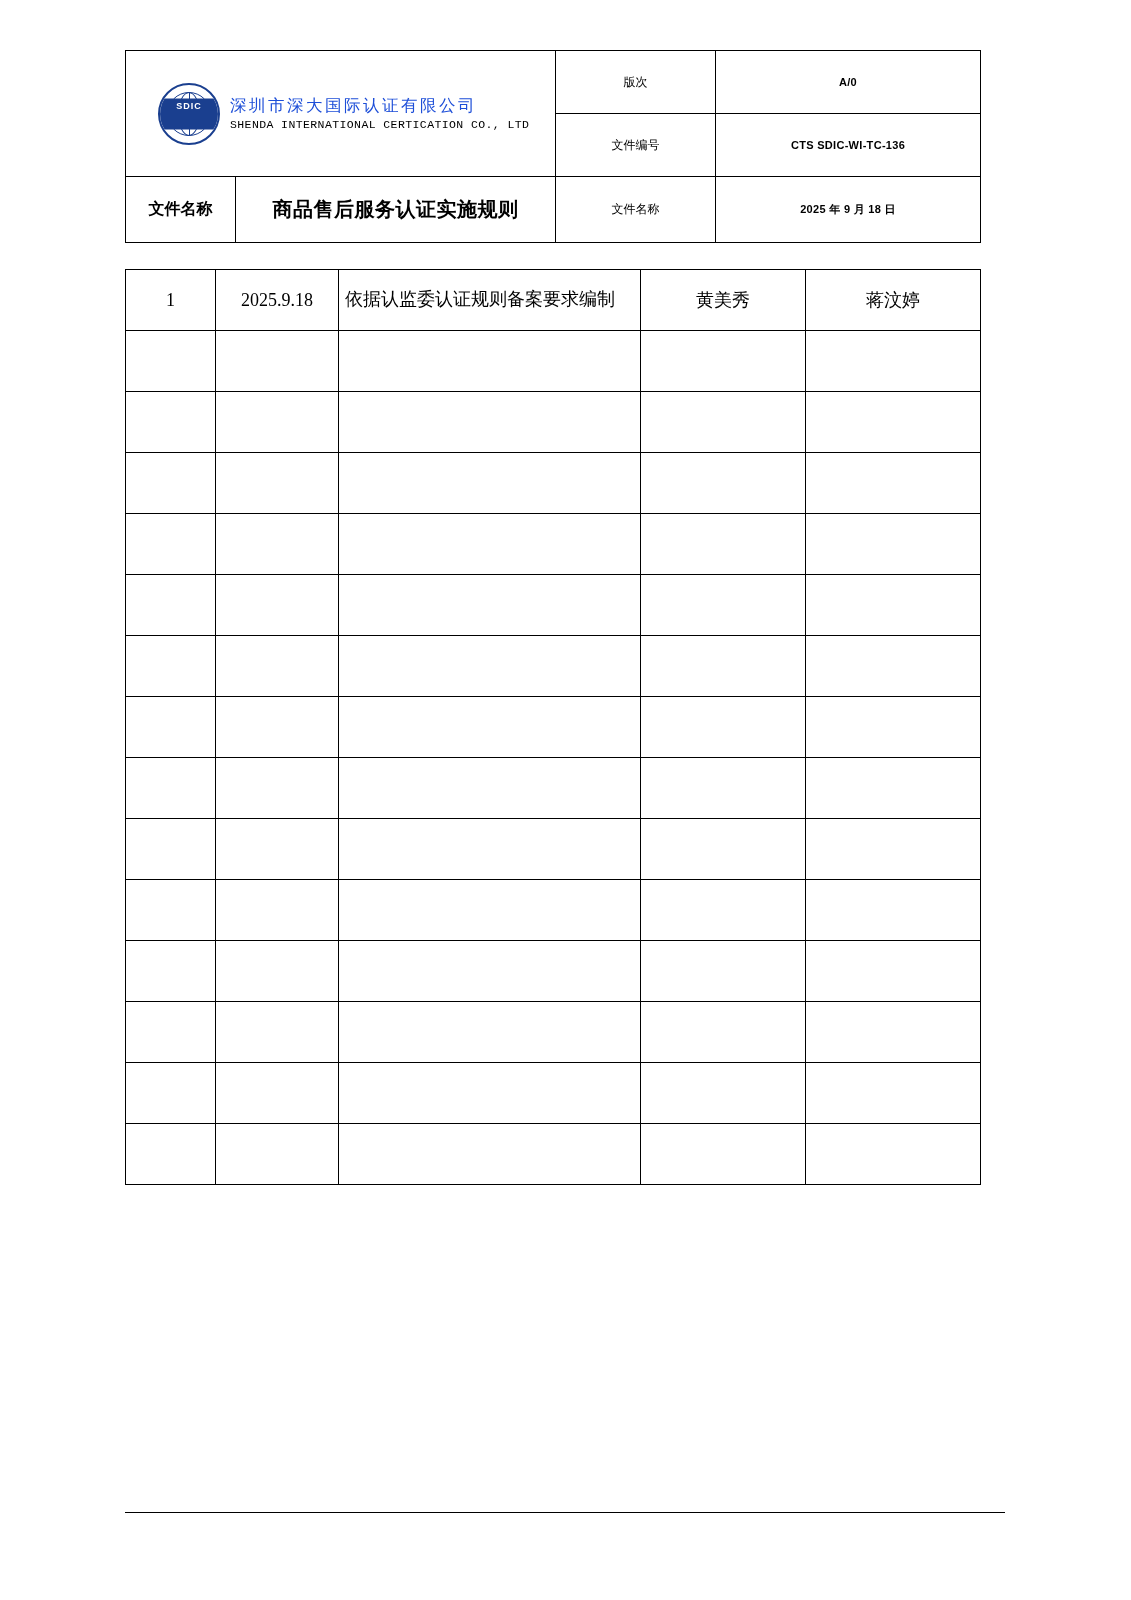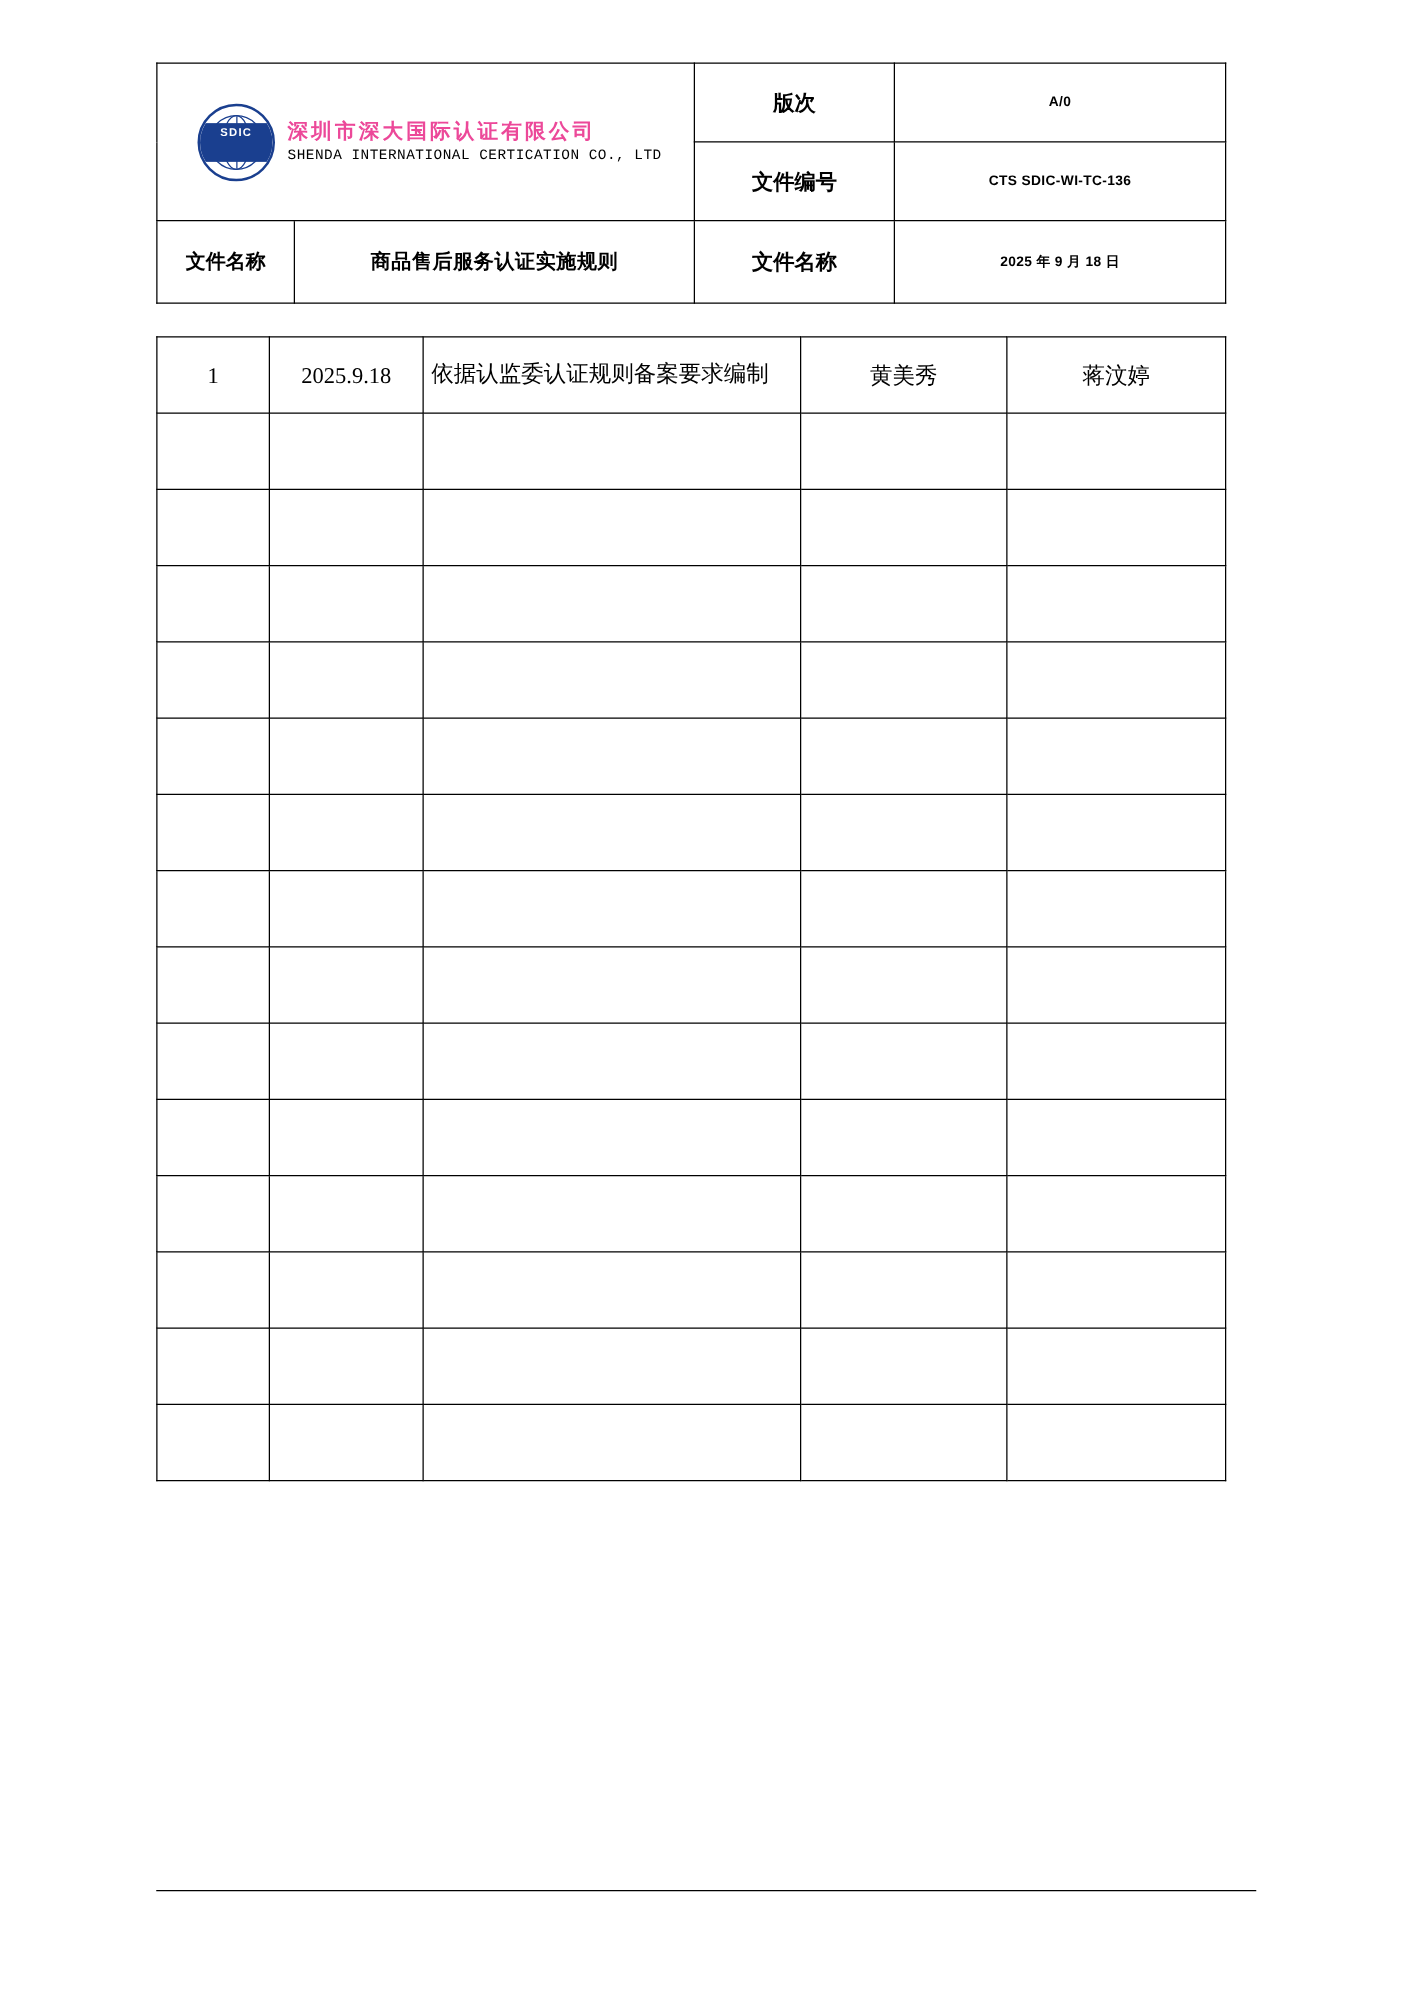--- a/index.html
+++ b/index.html
@@ -109,56 +109,56 @@
     letter-spacing: 1px;
     text-align: center;
     line-height: 15px;
     font-weight: bold;
   }
   .logo-text {
     line-height: 1.25;
   }
   .logo-cn {
     font-family: "Liberation Sans", sans-serif;
-    font-weight: bold;
+    font-weight: normal;
     font-size: 16.5px;
     letter-spacing: 2.5px;
-    color: #ec4899;
+    color: #1d4ed8;
     white-space: nowrap;
   }
   .logo-en {
     font-family: "Liberation Mono", monospace;
     font-size: 11.5px;
     letter-spacing: 0.4px;
     color: #000;
     white-space: nowrap;
     margin-top: 3px;
   }
   .hdr-label {
     font-family: "Liberation Sans", sans-serif;
-    font-weight: bold;
-    font-size: 17px;
+    font-weight: normal;
+    font-size: 12px;
     padding: 9px 4px !important;
   }
   .hdr-value {
     font-family: "Liberation Sans", sans-serif;
     font-weight: bold;
     font-size: 11px;
     padding: 25px 4px !important;
     letter-spacing: 0.3px;
   }
   .doc-name-label {
     font-family: "Liberation Sans", sans-serif;
     font-weight: bold;
     font-size: 16px;
   }
   .doc-name-value {
     font-family: "Liberation Sans", sans-serif;
     font-weight: bold;
-    font-size: 16px;
+    font-size: 20px;
     letter-spacing: 0.5px;
   }
 
   
   table.rev-table {
     width: 855px;
     border-collapse: collapse;
     table-layout: fixed;
     margin-top: 26px;
   }

